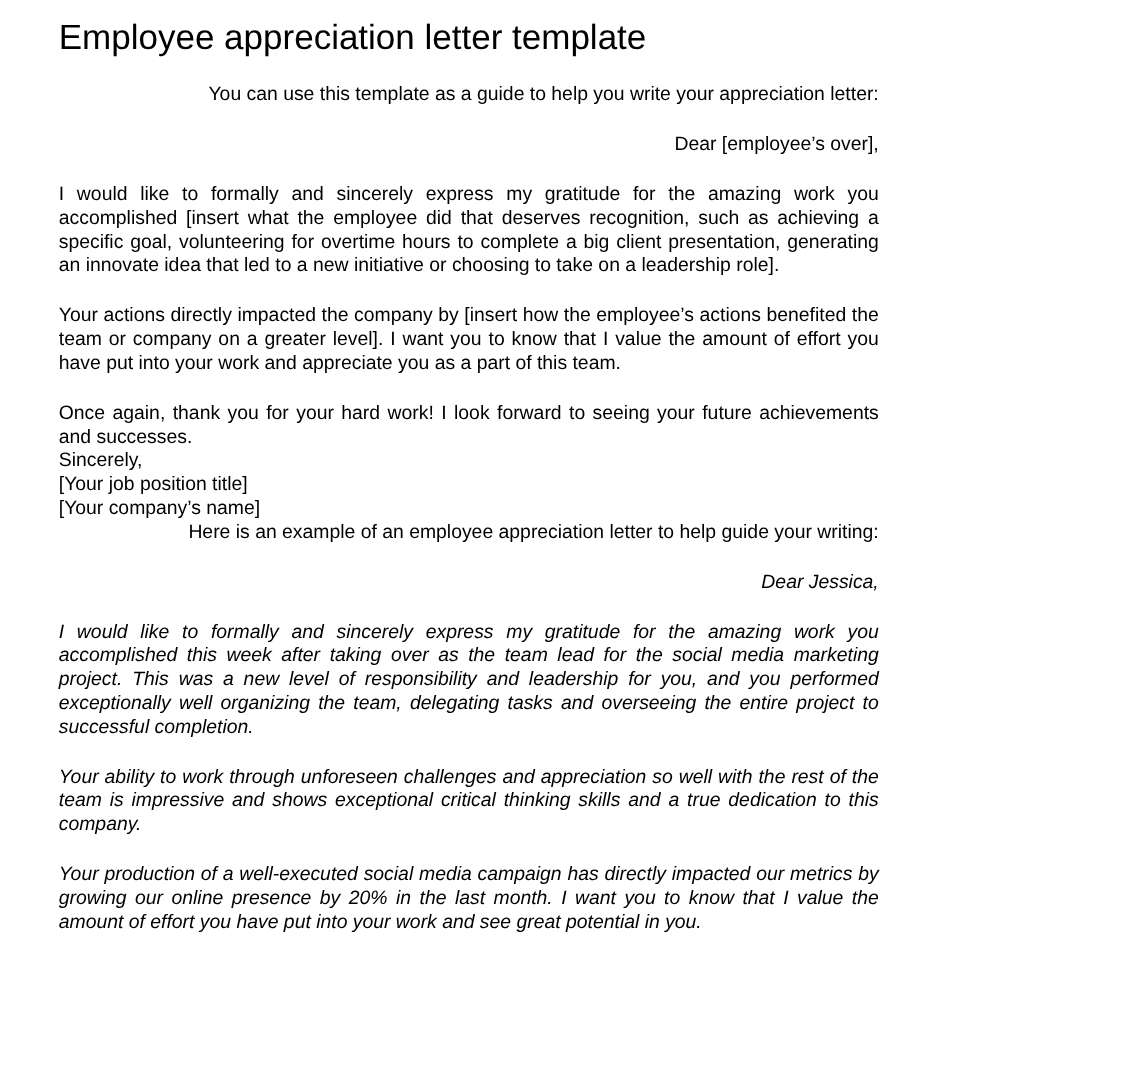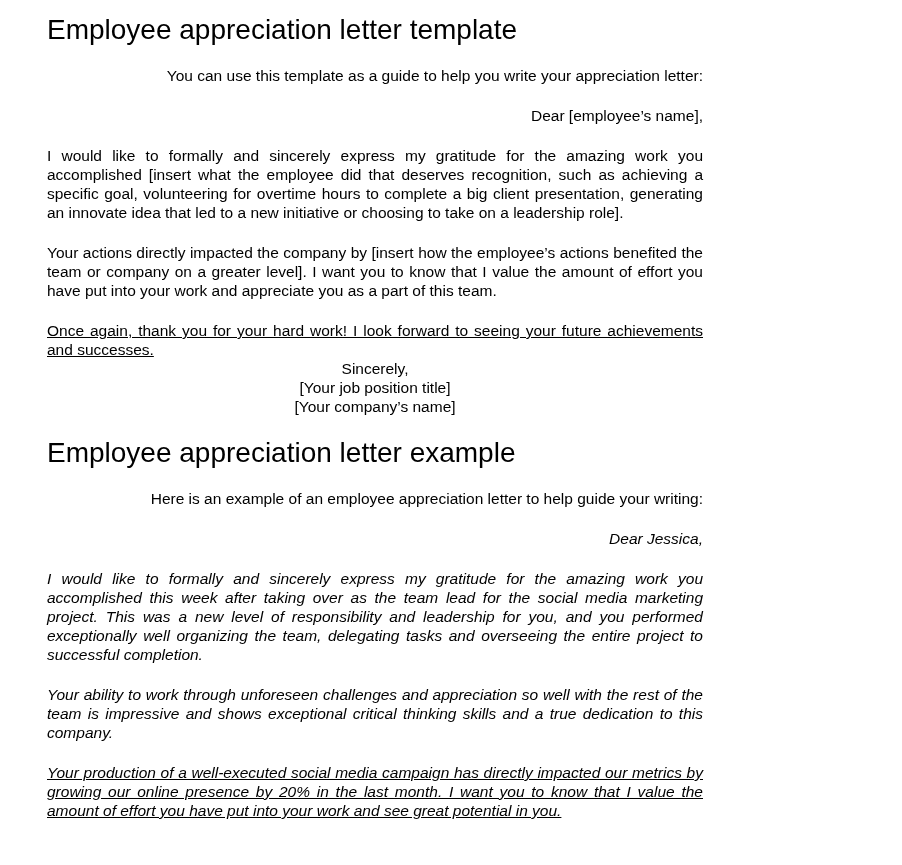--- a/index.html
+++ b/index.html
@@ -31,61 +31,58 @@
   }
   p {
     margin: 0 0 21px 0;
     text-align: right;
   }
   p.body-para {
     text-align: justify;
   }
   p.no-gap {
     margin-bottom: 0;
-    text-decoration: underline;
   }
   .signature-block {
     margin: 0 0 0 0;
   }
   .signature-block div {
     line-height: 19px;
-    text-align: center;
   }
   .italic {
     font-style: italic;
   }
 </style>
 </head>
 <body>
 
 <div class="page">
 
   <section>
     <h1>Employee appreciation letter template</h1>
 
     <p class="intro">You can use this template as a guide to help you write your appreciation letter:</p>
 
-    <p class="salutation">Dear [employee’s name],</p>
+    <p class="salutation">Dear [employee’s over],</p>
 
     <p class="body-para">I would like to formally and sincerely express my gratitude for the amazing work you accomplished [insert what the employee did that deserves recognition, such as achieving a specific goal, volunteering for overtime hours to complete a big client presentation, generating an innovate idea that led to a new initiative or choosing to take on a leadership role].</p>
 
 
     <p class="body-para">Your actions directly impacted the company by [insert how the employee’s actions benefited the team or company on a greater level]. I want you to know that I value the amount of effort you have put into your work and appreciate you as a part of this team.</p>
 
     <p class="body-para no-gap">Once again, thank you for your hard work! I look forward to seeing your future achievements and successes.</p>
 
     <div class="signature-block">
       <div>Sincerely,</div>
       <div>[Your job position title]</div>
       <div>[Your company’s name]</div>
     </div>
   </section>
 
   <section>
-    <h1 class="example-heading">Employee appreciation letter example</h1>
 
     <p class="intro">Here is an example of an employee appreciation letter to help guide your writing:</p>
 
     <p class="salutation italic">Dear Jessica,</p>
 
     <p class="body-para italic">I would like to formally and sincerely express my gratitude for the amazing work you accomplished this week after taking over as the team lead for the social media marketing project. This was a new level of responsibility and leadership for you, and you performed exceptionally well organizing the team, delegating tasks and overseeing the entire project to successful completion.</p>
 
     <p class="body-para italic">Your ability to work through unforeseen challenges and appreciation so well with the rest of the team is impressive and shows exceptional critical thinking skills and a true dedication to this company.</p>
 
     <p class="body-para italic no-gap">Your production of a well-executed social media campaign has directly impacted our metrics by growing our online presence by 20% in the last month. I want you to know that I value the amount of effort you have put into your work and see great potential in you.</p>

